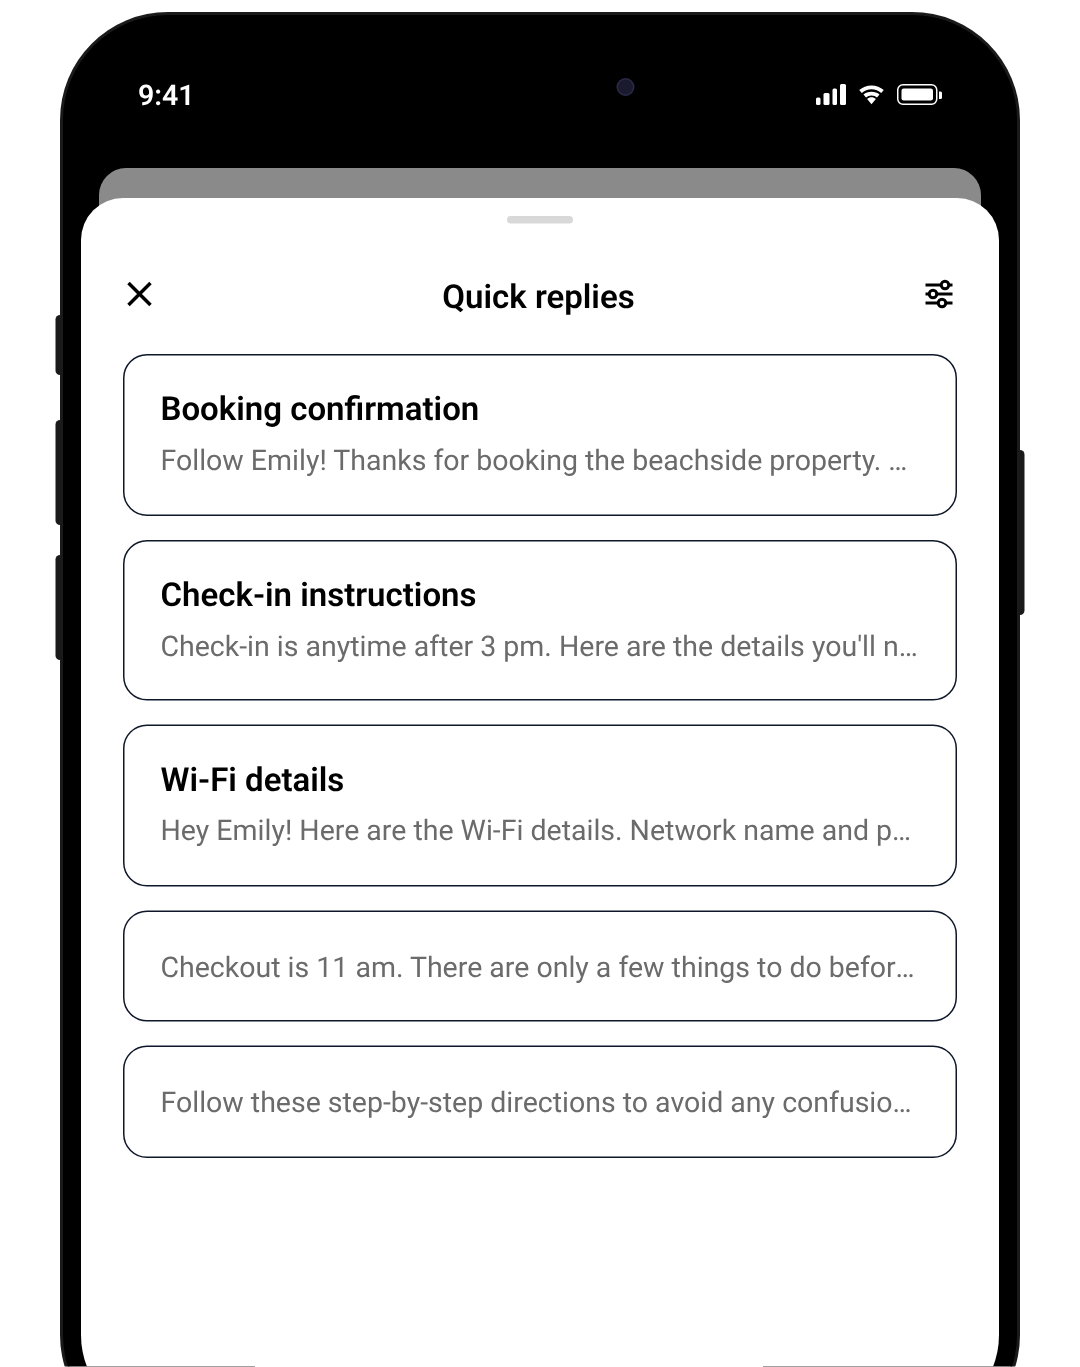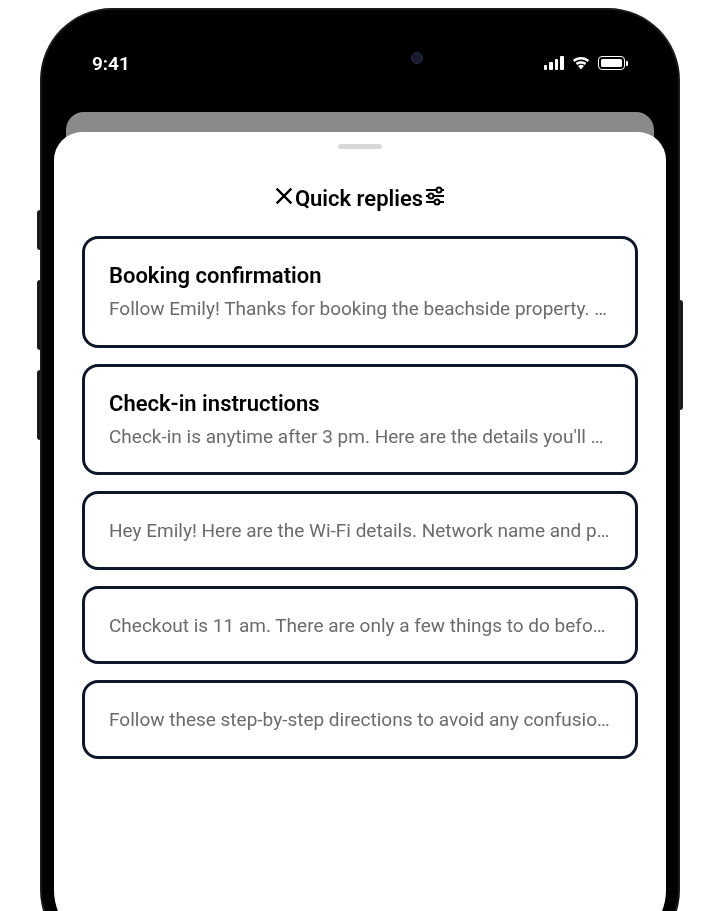--- a/index.html
+++ b/index.html
@@ -175,21 +175,21 @@
     .grabber {
       width: 44px;
       height: 5px;
       background: #d8d8d8;
       border-radius: 3px;
       margin: 0 auto 20px auto;
     }
     .sheet-header {
       display: flex;
       align-items: center;
-      justify-content: center;
+      justify-content: space-between;
       padding: 0 28px 24px 28px;
       margin-top: 35px;
     }
     .close-icon svg {
       width: 22px;
       height: 22px;
       stroke: #000;
       stroke-width: 2.5;
     }
     .sheet-title {
@@ -201,21 +201,21 @@
       width: 24px;
       height: 24px;
       stroke: #000;
       stroke-width: 2;
       fill: none;
     }
     .list {
       padding: 0 28px;
     }
     .card {
-      border: 3px solid #0f172a;
+      border: 1px solid #0f172a;
       border-radius: 16px;
       padding: 24px 24px 22px 24px;
       margin-bottom: 16px;
       cursor: pointer;
     }
     .card-title {
       font-size: 22px;
       font-weight: 600;
       color: #000;
       margin-bottom: 8px;
@@ -302,20 +302,21 @@
         </div>
 
         <div class="card">
           <div class="card-title">Check-in instructions</div>
           <div class="card-preview">
             <span>Check-in is anytime after 3 pm. Here are the details you'll need.</span><span class="bold"></span><span></span>
           </div>
         </div>
 
         <div class="card">
+          <div class="card-title">Wi-Fi details</div>
           <div class="card-preview">
             <span>Hey </span><span class="bold">Emily</span><span>! Here are the Wi-Fi details. Network name and password are listed below.</span>
           </div>
         </div>
 
         <div class="card">
           <div class="card-preview">
             <span>Checkout is 11 am. There are only a few things to do before you leave.</span><span class="bold"></span><span></span>
           </div>
         </div>

